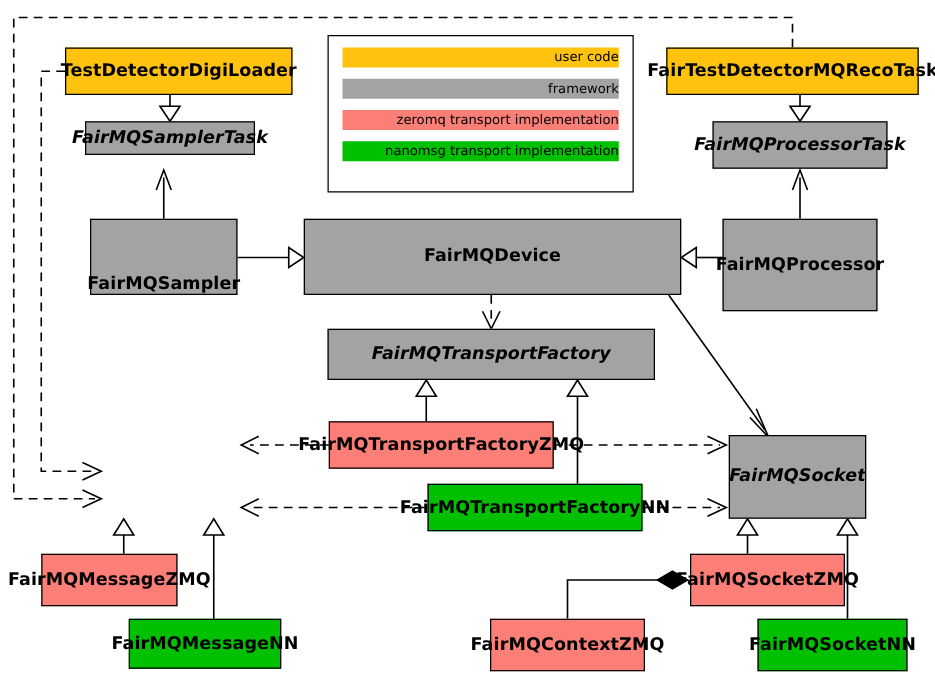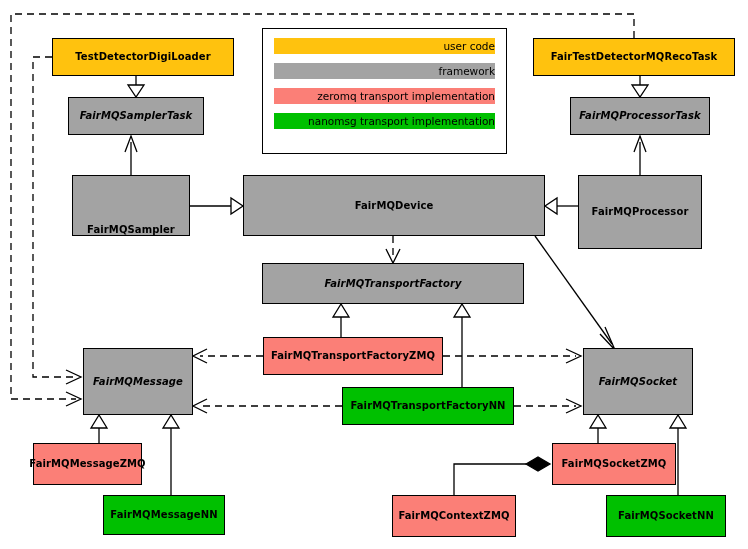--- a/index.html
+++ b/index.html
@@ -25,21 +25,21 @@
     pointer-events: none;
   }
   .node {
     position: absolute;
     box-sizing: border-box;
     border: 1.3px solid #000000;
     display: flex;
     align-items: center;
     justify-content: center;
     text-align: center;
-    font-size: 10px;
+    font-size: 14px;
     font-weight: bold;
     color: #000000;
     line-height: 1.15;
     letter-spacing: 0.1px;
     z-index: 3;
   }
   .node.abstract {
     font-style: italic;
   }
   .fill-user      { background: #ffc20e; }
@@ -211,21 +211,21 @@
   </div>
 
   <div class="node fill-user" style="left:52px;  top:38px;  width:182px; height:38px;">
     <span>TestDetectorDigiLoader</span>
   </div>
 
   <div class="node fill-user" style="left:533px; top:38px;  width:202px; height:38px;">
     <span>FairTestDetectorMQRecoTask</span>
   </div>
 
-  <div class="node fill-framework abstract" style="left:68px;  top:97px;  width:136px; height:38px;">
+  <div class="node fill-framework abstract" style="left:68px;  top:97px;  width:136px; height:27px;">
     <span>FairMQSamplerTask</span>
   </div>
 
   <div class="node fill-framework abstract" style="left:570px; top:97px;  width:140px; height:38px;">
     <span>FairMQProcessorTask</span>
   </div>
 
   <div class="node fill-framework" style="left:72px;  top:175px; width:118px; height:61px;align-items:flex-end;">
     <span>FairMQSampler</span>
   </div>
@@ -243,23 +243,20 @@
   </div>
 
   <div class="node fill-zmq" style="left:263px; top:337px; width:180px; height:38px;">
     <span>FairMQTransportFactoryZMQ</span>
   </div>
 
   <div class="node fill-nn" style="left:342px; top:387px; width:172px; height:38px;">
     <span>FairMQTransportFactoryNN</span>
   </div>
 
-  <div class="node fill-framework abstract" style="left:83px;  top:348px; width:110px; height:67px;">
-    <span>FairMQMessage</span>
-  </div>
 
   <div class="node fill-framework abstract" style="left:583px; top:348px; width:110px; height:67px;">
     <span>FairMQSocket</span>
   </div>
 
   <div class="node fill-zmq" style="left:33px;  top:443px; width:109px; height:42px;">
     <span>FairMQMessageZMQ</span>
   </div>
 
   <div class="node fill-nn" style="left:103px; top:495px; width:122px; height:40px;">

